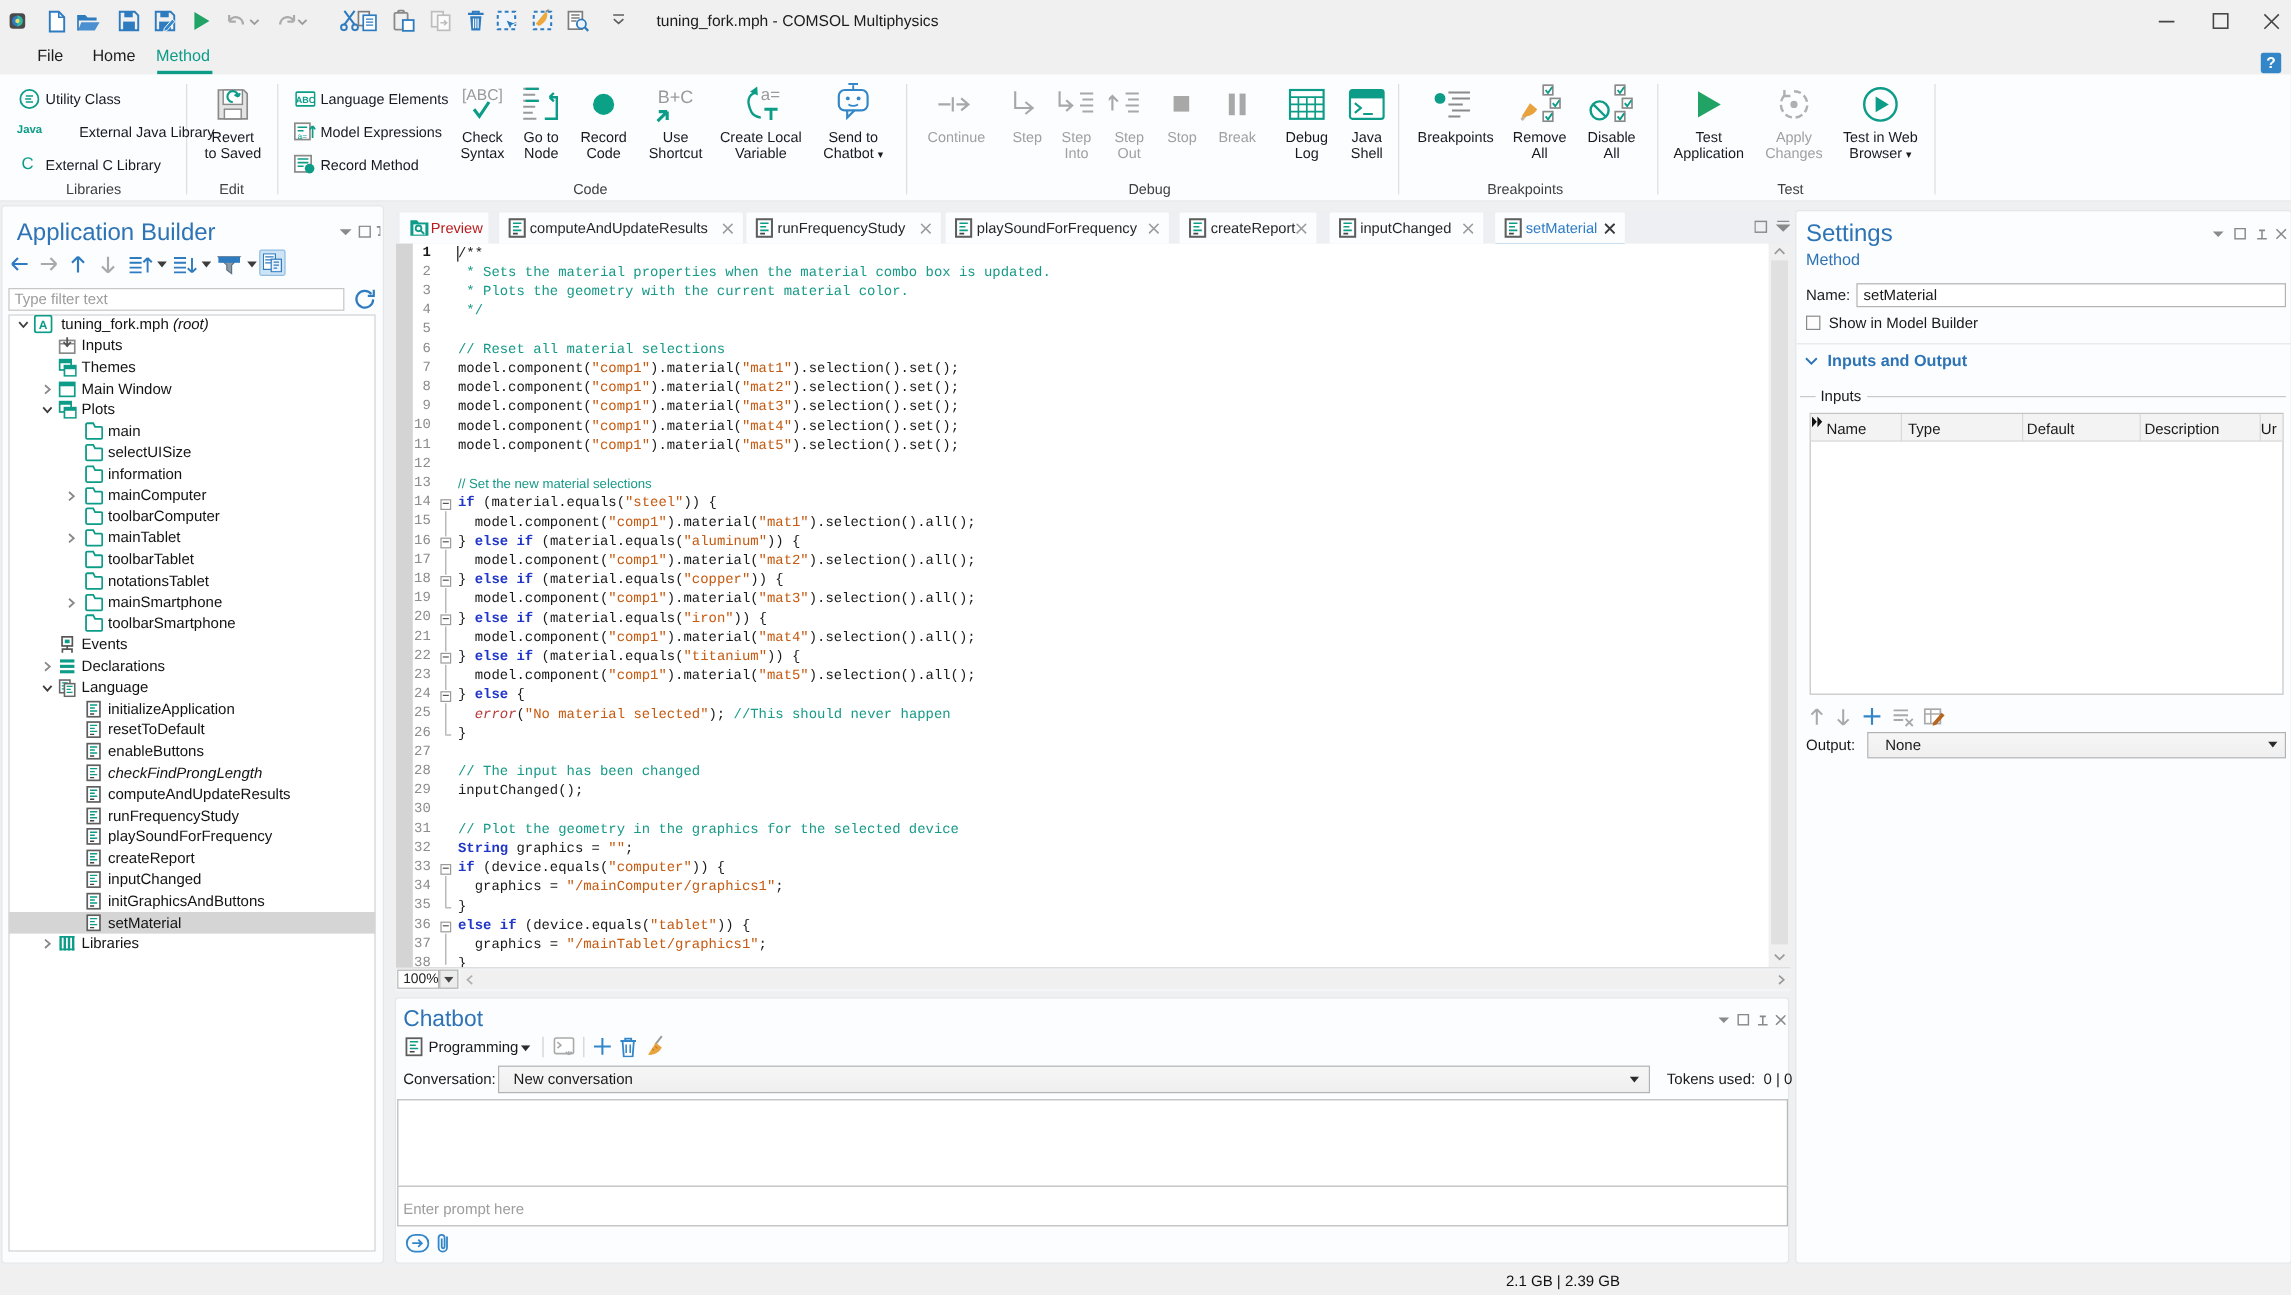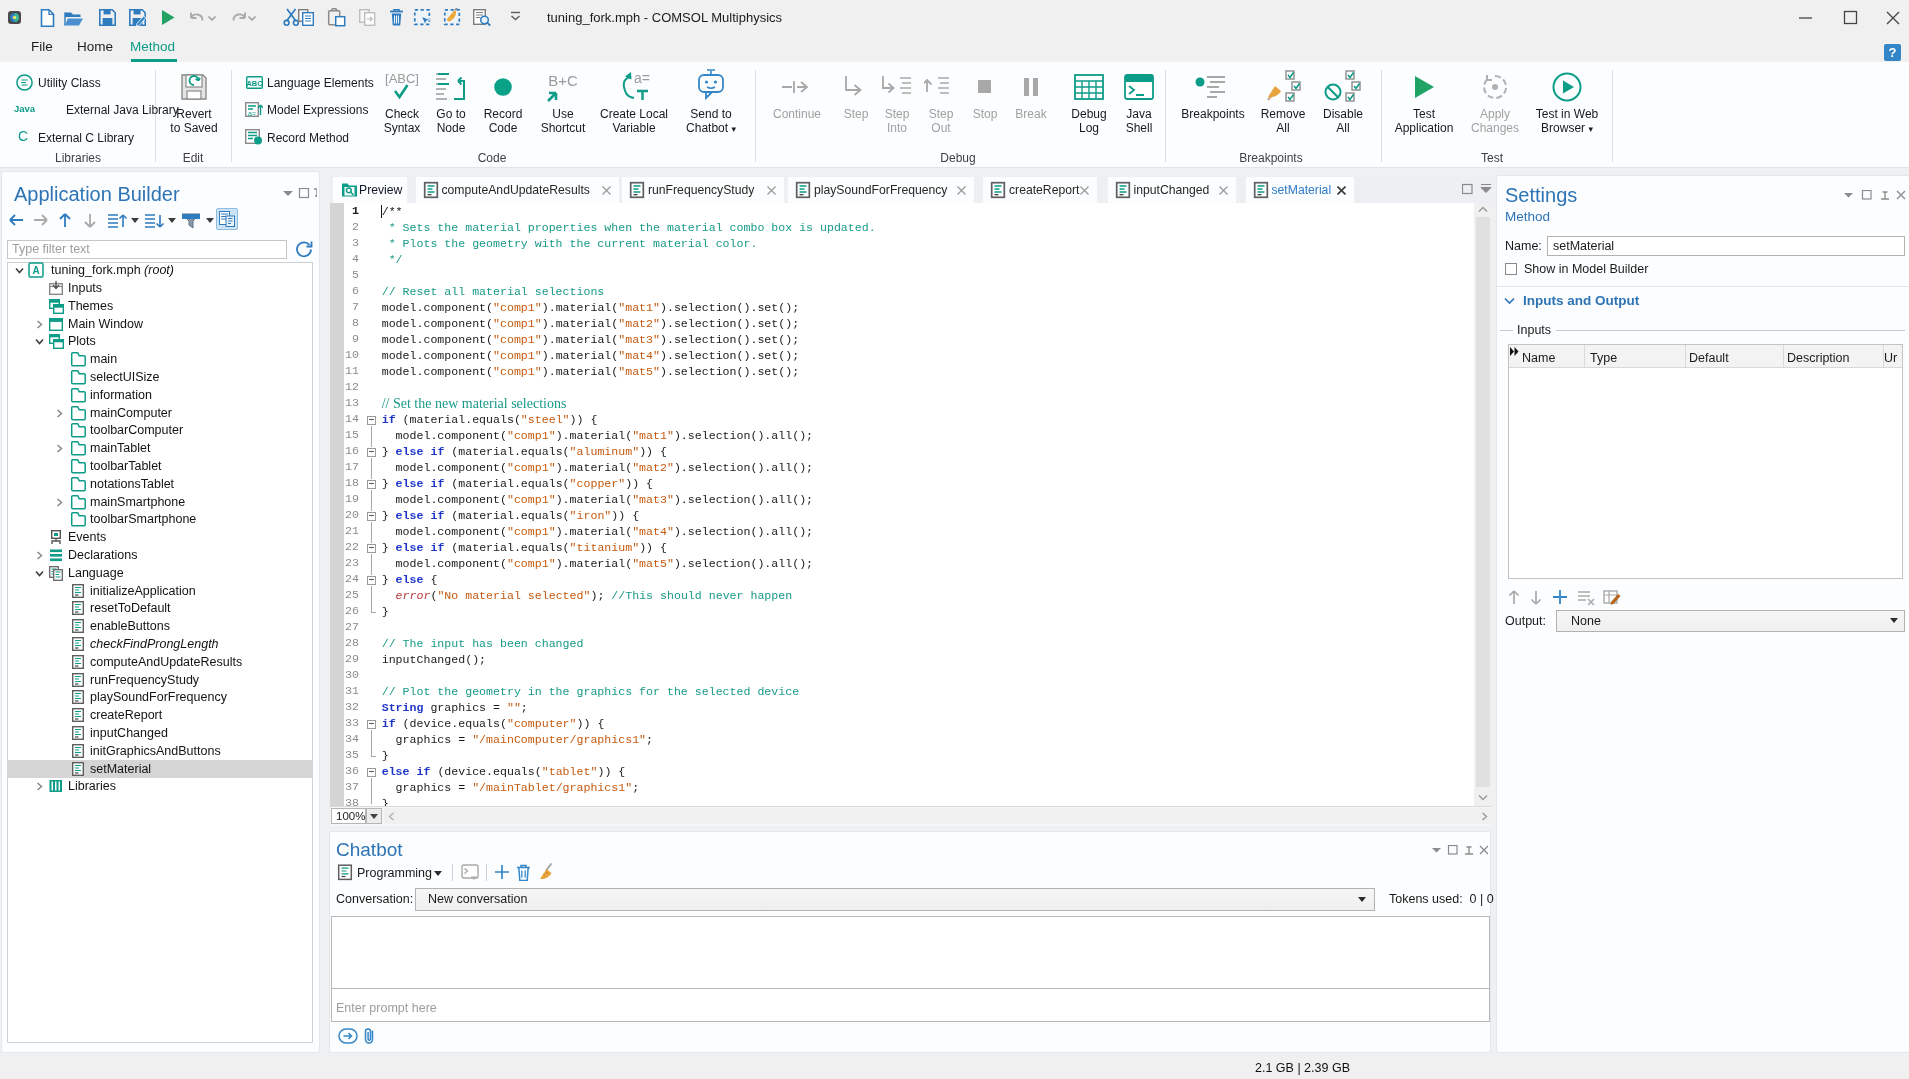--- a/index.html
+++ b/index.html
@@ -680,21 +680,21 @@
 </div>
 
 <div class="abs" style="left:330px;top:176px;width:1162px;height:650px;background:#edeff2;"></div>
 <div class="abs" style="left:333px;top:177px;width:74px;height:26px;background:#fcfdfe;border-radius:1px;">
 <svg style="position:absolute;left:8px;top:4px;" width="17" height="17" viewBox="0 0 17 17">
       <path d="M1 2.5 h5.5 l1.5 2 h8 v11 h-15z" fill="#0d9c88"></path>
       <rect x="3.5" y="6" width="10" height="8.5" fill="#fff"></rect>
       <circle cx="7.8" cy="9.3" r="2.4" fill="none" stroke="#0d9c88" stroke-width="1.5"></circle>
       <path d="M9.5 11 l3 3" stroke="#0d9c88" stroke-width="1.6"></path>
     </svg>
-<span style="position:absolute;left:26px;top:6px;font-size:12.2px;color:#0f172a;white-space:nowrap;">Preview</span>
+<span style="position:absolute;left:26px;top:6px;font-size:12.2px;color:#b91c1c;white-space:nowrap;">Preview</span>
 </div>
 <div class="abs" style="left:415.5px;top:177px;width:203.5px;height:26px;background:#fcfdfe;border-radius:1px;">
 <svg style="position:absolute;left:7px;top:3.5px;" width="16" height="18" viewBox="0 0 16 18">
       <rect x="1.7" y="1.7" width="12.6" height="14.6" fill="#fff" stroke="#5e5e5e" stroke-width="1.7"></rect>
       <path d="M4.5 5 h7 M4.5 8 h5 M4.5 11 h7" stroke="#0d9c88" stroke-width="1.3"></path>
       <path d="M4.5 13.7 h4" stroke="#444" stroke-width="1.3"></path>
     </svg>
 <span style="position:absolute;left:26px;top:6px;font-size:12.2px;color:#272727;white-space:nowrap;">computeAndUpdateResults</span>
 <svg style="position:absolute;right:8px;top:9px;" width="9" height="9">
       <path d="M0.5 0.5 l8 8 m0 -8 l-8 8" stroke="#9b9b9b" stroke-width="1.3"></path>
@@ -786,21 +786,21 @@
 <div class="ln" style="left:330px;top:316px;width:29px;">8</div>
 <div class="abs" style="left:381.7px;top:316px;font-family:'Liberation Mono',monospace;font-size:11.6px;line-height:16px;white-space:pre;color:#1a1a1a;">model.component(<span class="s">"comp1"</span>).material(<span class="s">"mat2"</span>).selection().set();</div>
 <div class="ln" style="left:330px;top:332px;width:29px;">9</div>
 <div class="abs" style="left:381.7px;top:332px;font-family:'Liberation Mono',monospace;font-size:11.6px;line-height:16px;white-space:pre;color:#1a1a1a;">model.component(<span class="s">"comp1"</span>).material(<span class="s">"mat3"</span>).selection().set();</div>
 <div class="ln" style="left:330px;top:348px;width:29px;">10</div>
 <div class="abs" style="left:381.7px;top:348px;font-family:'Liberation Mono',monospace;font-size:11.6px;line-height:16px;white-space:pre;color:#1a1a1a;">model.component(<span class="s">"comp1"</span>).material(<span class="s">"mat4"</span>).selection().set();</div>
 <div class="ln" style="left:330px;top:364px;width:29px;">11</div>
 <div class="abs" style="left:381.7px;top:364px;font-family:'Liberation Mono',monospace;font-size:11.6px;line-height:16px;white-space:pre;color:#1a1a1a;">model.component(<span class="s">"comp1"</span>).material(<span class="s">"mat5"</span>).selection().set();</div>
 <div class="ln" style="left:330px;top:380px;width:29px;">12</div>
 <div class="ln" style="left:330px;top:396px;width:29px;">13</div>
-<div class="abs" style="left:381.7px;top:396px;font-family:Liberation Serif, serif;font-size:14px;line-height:16px;white-space:pre;color:#1a1a1a;"><span class="c">// Set the new material selections</span></div>
+<div class="abs" style="left:381.7px;top:396px;font-family:Liberation Sans, sans-serif;font-size:11px;line-height:16px;white-space:pre;color:#1a1a1a;"><span class="c">// Set the new material selections</span></div>
 <div class="ln" style="left:330px;top:412px;width:29px;">14</div>
 <div class="abs" style="left:381.7px;top:412px;font-family:'Liberation Mono',monospace;font-size:11.6px;line-height:16px;white-space:pre;color:#1a1a1a;"><span class="k">if</span> (material.equals(<span class="s">"steel"</span>)) {</div>
 <div class="ln" style="left:330px;top:428px;width:29px;">15</div>
 <div class="abs" style="left:381.7px;top:428px;font-family:'Liberation Mono',monospace;font-size:11.6px;line-height:16px;white-space:pre;color:#1a1a1a;">  model.component(<span class="s">"comp1"</span>).material(<span class="s">"mat1"</span>).selection().all();</div>
 <div class="ln" style="left:330px;top:444px;width:29px;">16</div>
 <div class="abs" style="left:381.7px;top:444px;font-family:'Liberation Mono',monospace;font-size:11.6px;line-height:16px;white-space:pre;color:#1a1a1a;">} <span class="k">else</span> <span class="k">if</span> (material.equals(<span class="s">"aluminum"</span>)) {</div>
 <div class="ln" style="left:330px;top:460px;width:29px;">17</div>
 <div class="abs" style="left:381.7px;top:460px;font-family:'Liberation Mono',monospace;font-size:11.6px;line-height:16px;white-space:pre;color:#1a1a1a;">  model.component(<span class="s">"comp1"</span>).material(<span class="s">"mat2"</span>).selection().all();</div>
 <div class="ln" style="left:330px;top:476px;width:29px;">18</div>
 <div class="abs" style="left:381.7px;top:476px;font-family:'Liberation Mono',monospace;font-size:11.6px;line-height:16px;white-space:pre;color:#1a1a1a;">} <span class="k">else</span> <span class="k">if</span> (material.equals(<span class="s">"copper"</span>)) {</div>

